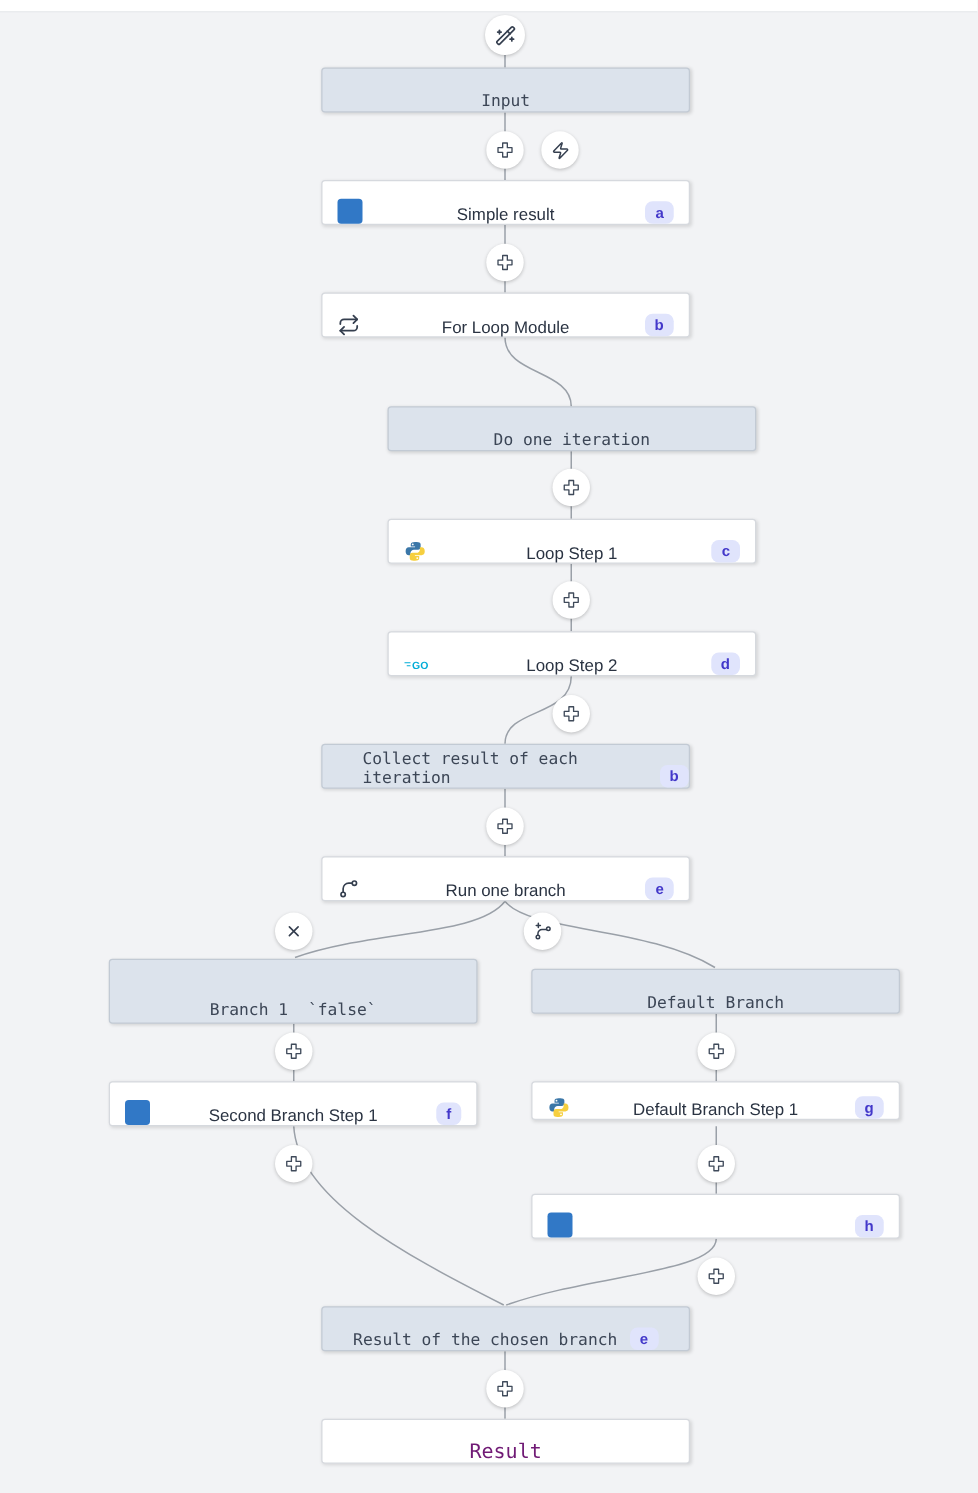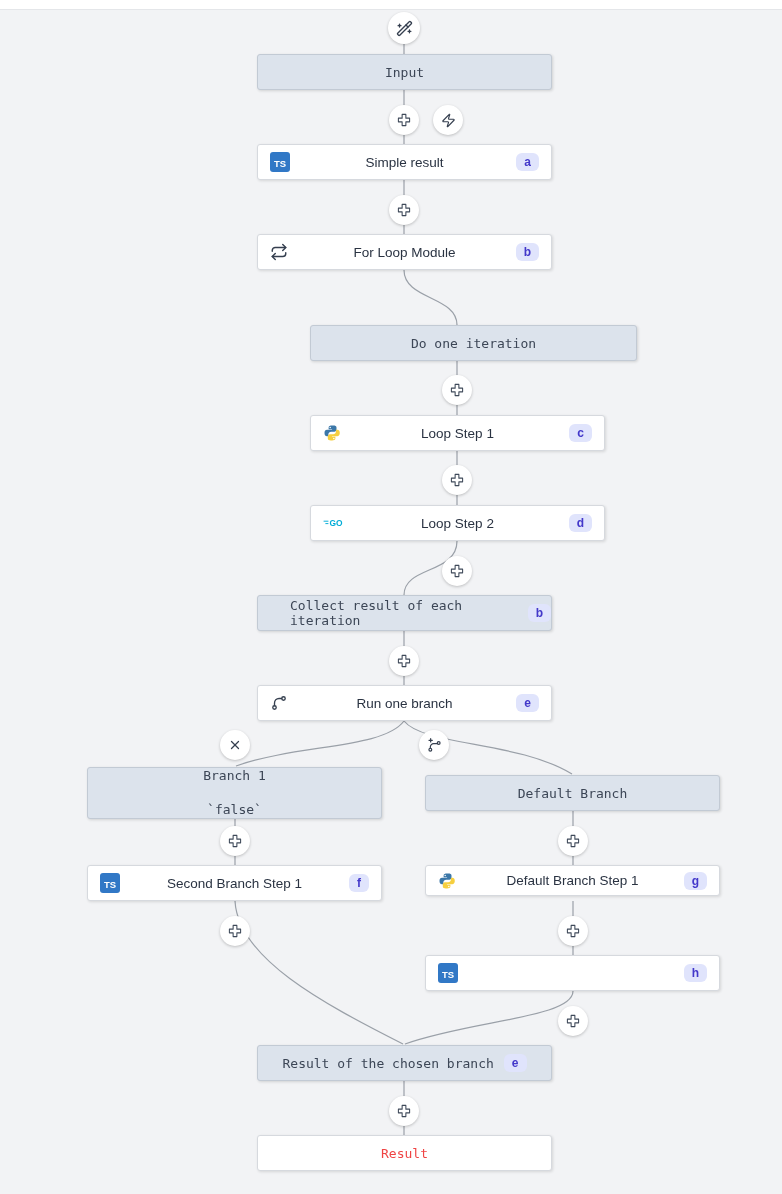--- a/index.html
+++ b/index.html
@@ -8,62 +8,62 @@
     background:#f2f3f5;
     font-family:"Liberation Sans",sans-serif;
   }
   .topbar{
     position:absolute;left:0;top:0;width:782px;height:9px;
     background:#ffffff;border-bottom:1px solid #e4e6e9;
   }
   svg.wires{position:absolute;left:0;top:0;pointer-events:none;}
   .node{
     position:absolute;box-sizing:border-box;border-radius:3px;
-    display:flex;align-items:center;justify-content:center;
+    display:flex;align-items:flex-end;justify-content:center;
   }
   .mono{
     background:#dce3ec;border:1px solid #c2cad4;
     font-family:"DejaVu Sans Mono","Liberation Mono",monospace;
     font-size:13px;color:#3c4656;
     box-shadow:1px 1px 3px rgba(0,0,0,.14);
     gap:10px;
   }
   .mono-white{
     background:#ffffff;border:1px solid #d6d9de;
     font-family:"DejaVu Sans Mono","Liberation Mono",monospace;
-    font-size:13px;color:#ef4444;
+    font-size:16px;color:#701a75;
     box-shadow:1px 1px 3px rgba(0,0,0,.12);
   }
   .module{
     background:#ffffff;border:1px solid #d6d9de;
     box-shadow:1px 1px 3px rgba(0,0,0,.12);
     font-size:13.5px;color:#2a3342;
     justify-content:space-between;padding:0 12px;
   }
   .module .mlabel{
     position:absolute;left:0;right:0;text-align:center;pointer-events:none;
   }
   .badge{
     font-weight:bold;font-size:12px;color:#4338ca;background:#e0e4fc;
     border-radius:6px;padding:3px 8px;line-height:1;z-index:2;
     font-family:"Liberation Sans",sans-serif;
   }
-  .two-line{flex-direction:column;line-height:18px;gap:16px;}
+  .two-line{line-height:18px;gap:16px;}
   .circle-btn{
     position:absolute;width:30px;height:30px;border-radius:50%;
     background:#fff;box-shadow:0 1px 3px rgba(0,0,0,.22);
     display:flex;align-items:center;justify-content:center;cursor:pointer;
     z-index:3;
   }
   .wand-btn{width:32px;height:32px;}
   .ts-icon{
     width:20px;height:20px;border-radius:3px;background:#3178c6;
     color:#fff;font-size:9.5px;font-weight:bold;
     display:flex;align-items:flex-end;justify-content:center;
-    padding-bottom:0px;box-sizing:border-box;z-index:2;
+    padding-bottom:16px;box-sizing:border-box;z-index:2;
     font-family:"Liberation Sans",sans-serif;letter-spacing:0;
     line-height:17px;
   }
   .lang-slot{width:24px;display:flex;align-items:center;z-index:2;}
 </style>
 </head>
 <body>
 
 <div class="topbar"></div>
 
@@ -138,21 +138,21 @@
       <path d="m17 2 4 4-4 4"></path>
         <path d="M3 11v-1a4 4 0 0 1 4-4h14"></path>
         <path d="m7 22-4-4 4-4"></path>
         <path d="M21 13v1a4 4 0 0 1-4 4H3"></path>
     </svg>
   </span>
   <span class="mlabel">For Loop Module</span>
   <span class="badge">b</span>
 </div>
 
-<div class="node mono" style="left:310px;top:325px;width:327px;height:36px;">
+<div class="node mono" style="left:310px;top:325px;width:295px;height:36px;">
   <span>Do one iteration</span>
 </div>
 
 <div class="circle-btn" style="left:442px;top:375px;">
   <svg width="16" height="16" viewBox="0 0 24 24">
       <path d="M9.2 3.6 H14.8 V9.2 H20.4 V14.8 H14.8 V20.4 H9.2 V14.8 H3.6 V9.2 H9.2 Z" fill="#fff" stroke="#3f4a5a" stroke-width="1.6" stroke-linejoin="round"></path>
     </svg>
 </div>
 
 <div class="node module" style="left:310px;top:415px;width:295px;height:36px;">

